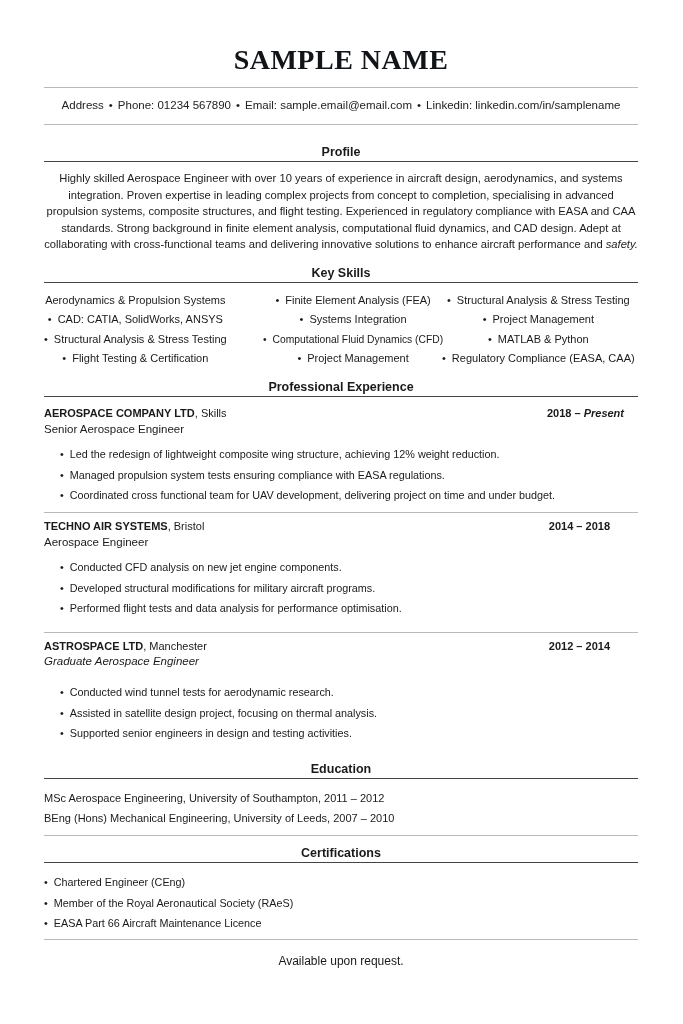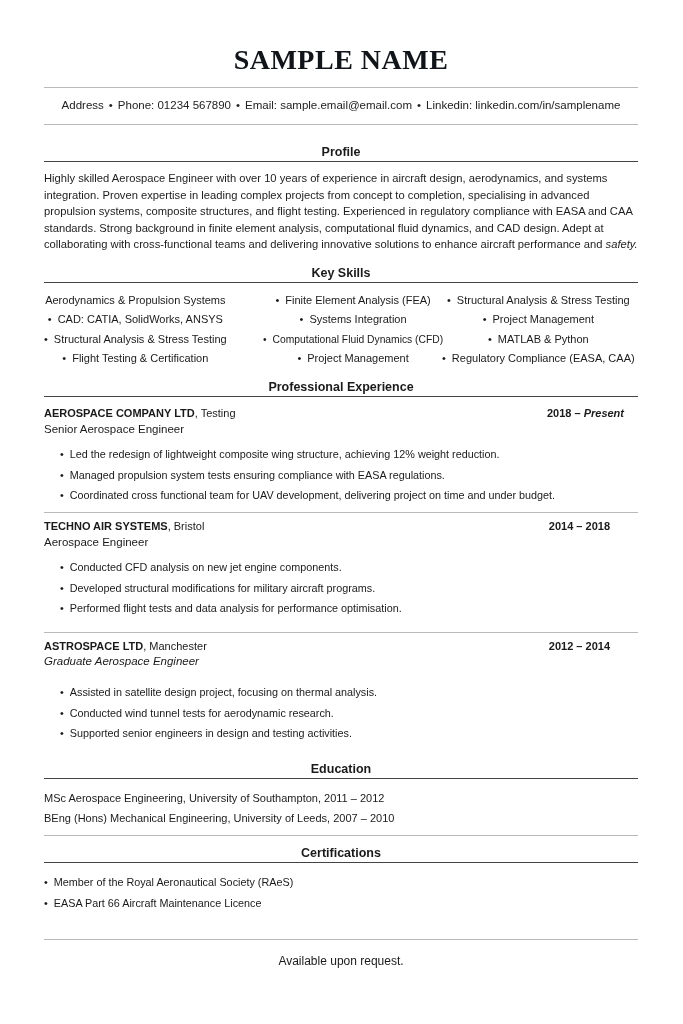--- a/index.html
+++ b/index.html
@@ -8,21 +8,21 @@
   .page { position: absolute; left: 44px; top: 0; width: 594px; }
   .name { position: absolute; left: 0; width: 594px; top: 44px; text-align: center;
           font-family: "Liberation Serif", "DejaVu Serif", serif; font-weight: bold;
           font-size: 28px; letter-spacing: 0.5px; color: #111418; }
   .rule-light { position: absolute; left: 0; width: 594px; height: 1px; background: #b9b9b9; }
   .contact { position: absolute; left: 0; width: 594px; top: 99px; text-align: center;
              font-size: 11.5px; color: #222; white-space: nowrap; }
   .contact .sep { margin: 0 5px; }
   .section-title { position: absolute; left: 0; width: 594px; font-weight: bold; font-size: 12.5px;
                    color: #1a1a1a; border-bottom: 1.5px solid #444; padding-bottom: 1px; line-height: 15px; text-align: center; }
-  .para { position: absolute; left: 0; width: 594px; font-size: 11.2px; line-height: 16.6px; color: #1c1c1c; }
+  .para { position: absolute; left: 0; width: 594px; font-size: 11.2px; line-height: 16.6px; color: #1c1c1c; text-align: center; }
   .para i { font-style: italic; }
   .skills { position: absolute; left: 0; top: 292px; width: 594px; font-size: 11px; }
   .skill-col { position: absolute; top: 0; }
   .skill { height: 19.3px; line-height: 17px; white-space: nowrap; text-align: center; }
   .bullet::before { content: "\2022"; margin-right: 6px; }
   .job-head { position: absolute; left: 0; width: 580px; font-size: 11px; }
   .company { font-weight: bold; }
   .dates { position: absolute; right: 0; top: 0; font-weight: bold; }
   .dates i { font-style: italic; }
   .role { position: absolute; left: 0; font-size: 11.5px; }
@@ -67,21 +67,21 @@
       <div class="skill bullet">Structural Analysis &amp; Stress Testing</div>
       <div class="skill bullet">Project Management</div>
       <div class="skill bullet">MATLAB &amp; Python</div>
       <div class="skill bullet">Regulatory Compliance (EASA, CAA)</div>
     </div>
   </div>
 
   <div class="section-title" style="top:380px">Professional Experience</div>
 
   <div class="job-head" style="top:407px">
-    <span class="company">AEROSPACE COMPANY LTD</span><span>, Testing</span>
+    <span class="company">AEROSPACE COMPANY LTD</span><span>, Skills</span>
     <span class="dates"><span>2018 – </span><i>Present</i></span>
   </div>
   <div class="role" style="top:423px">Senior Aerospace Engineer</div>
   <div class="job-bullets" style="top:446px">
     <div class="item bullet">Led the redesign of lightweight composite wing structure, achieving 12% weight reduction.</div>
     <div class="item bullet">Managed propulsion system tests ensuring compliance with EASA regulations.</div>
     <div class="item bullet">Coordinated cross functional team for UAV development, delivering project on time and under budget.</div>
   </div>
   <div class="rule-light" style="top:512px"></div>
 
@@ -96,33 +96,34 @@
     <div class="item bullet">Performed flight tests and data analysis for performance optimisation.</div>
   </div>
   <div class="rule-light" style="top:632px"></div>
 
   <div class="job-head" style="top:640px">
     <span class="company">ASTROSPACE LTD</span><span>, Manchester</span>
     <span class="dates" style="right:14px"><span>2012 – 2014</span></span>
   </div>
   <div class="role italic" style="top:655px">Graduate Aerospace Engineer</div>
   <div class="job-bullets" style="top:684px">
+    <div class="item bullet">Conducted wind tunnel tests for aerodynamic research.</div>
     <div class="item bullet">Assisted in satellite design project, focusing on thermal analysis.</div>
-    <div class="item bullet">Conducted wind tunnel tests for aerodynamic research.</div>
     <div class="item bullet">Supported senior engineers in design and testing activities.</div>
   </div>
 
   <div class="section-title" style="top:762px">Education</div>
   <div class="edu" style="top:790px">
     <div class="line">MSc Aerospace Engineering, University of Southampton, 2011 – 2012</div>
     <div class="line">BEng (Hons) Mechanical Engineering, University of Leeds, 2007 – 2010</div>
   </div>
   <div class="rule-light" style="top:835px"></div>
 
   <div class="section-title" style="top:846px">Certifications</div>
   <div class="certs" style="top:874px">
+    <div class="item bullet">Chartered Engineer (CEng)</div>
     <div class="item bullet">Member of the Royal Aeronautical Society (RAeS)</div>
     <div class="item bullet">EASA Part 66 Aircraft Maintenance Licence</div>
   </div>
   <div class="rule-light" style="top:939px"></div>
 
   <div class="references">Available upon request.</div>
 </div>
 
 </body></html>

